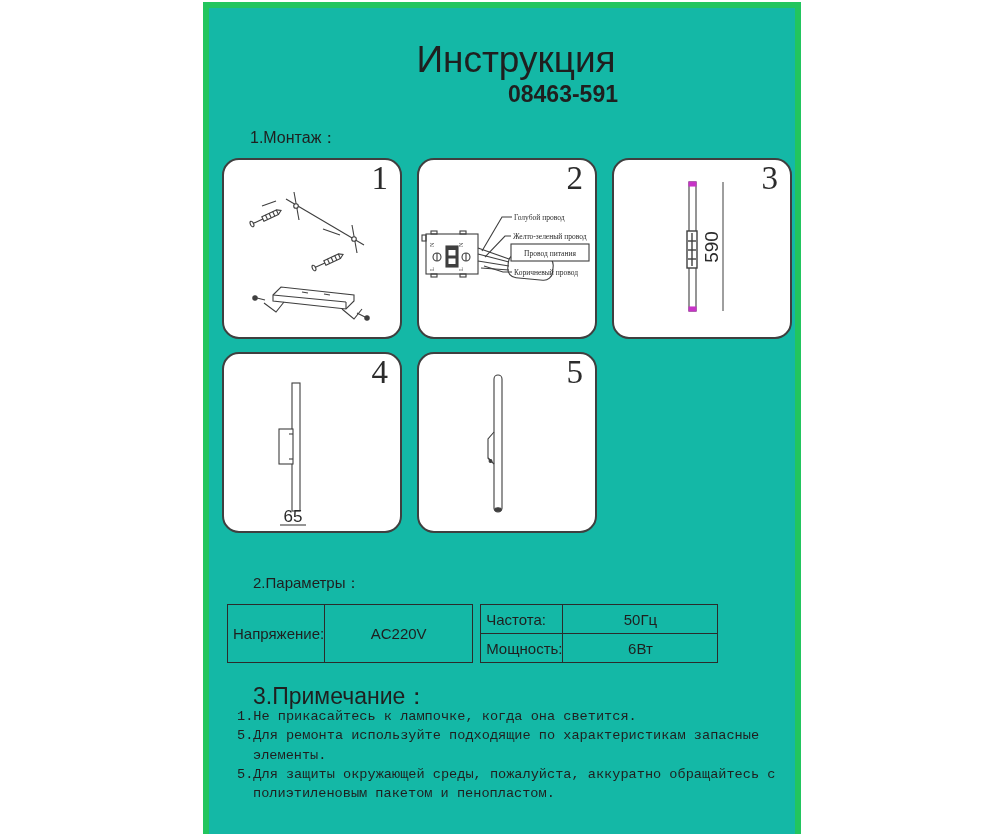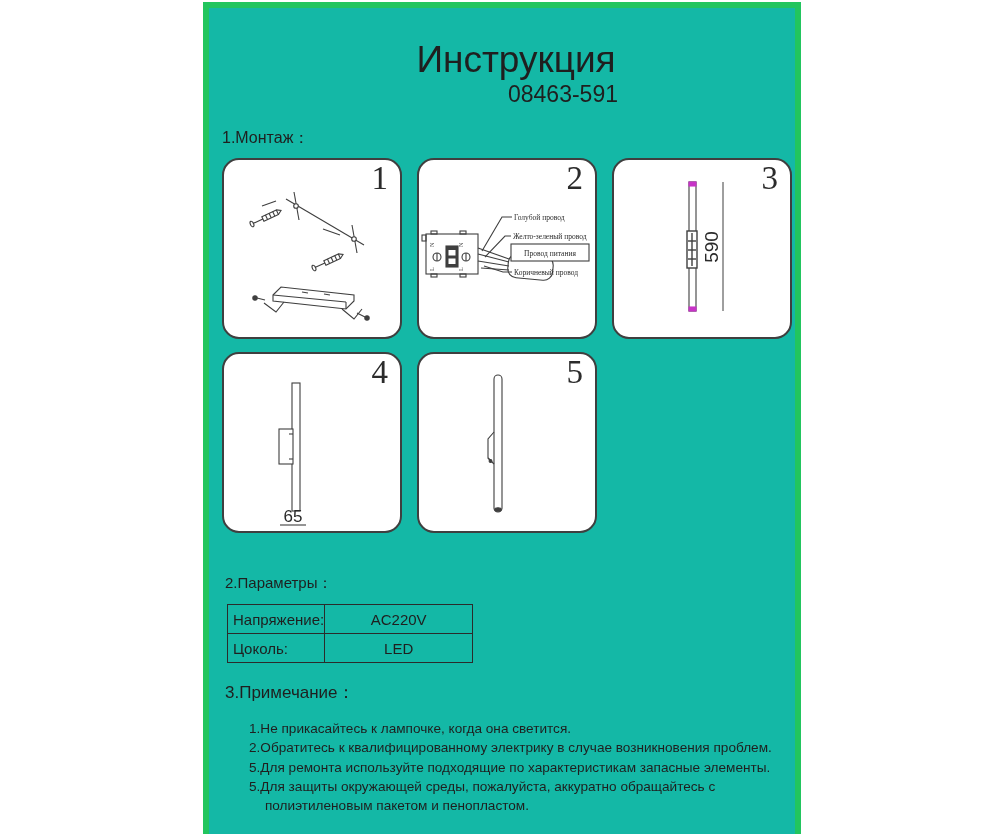--- a/index.html
+++ b/index.html
@@ -3,48 +3,48 @@
 <meta charset="utf-8">
 <style>
   html,body{margin:0;padding:0;background:#fff;}
   .canvas{position:relative;width:1000px;height:834px;background:#fff;overflow:hidden;
           font-family:"Liberation Sans",sans-serif;color:#1f1f1f;}
   .page{position:absolute;left:203px;top:2px;width:586px;height:826px;
         border:6px solid #22c55e;background:#14b8a6;}
 
   .title{position:absolute;left:307px;top:31px;transform:translateX(-50%);
          font-size:37px;line-height:1.15;white-space:nowrap;}
-  .model{position:absolute;right:177px;top:74px;font-size:23px;line-height:1.1;}
-
-  .sec-h{position:absolute;font-size:16.5px;white-space:nowrap;}
+  .model{position:absolute;right:177px;top:74px;font-size:23px;line-height:1.1;font-weight:bold;}
+
+  .sec-h{position:absolute;font-size:16.5px;white-space:nowrap;margin-left:28px;}
   .h1{left:13px;top:120px;font-size:16px;}
   .h2{left:16px;top:566px;font-size:15px;}
-  .h3{left:16px;top:673px;font-size:17px;text-align:right;}
+  .h3{left:16px;top:673px;font-size:23px;text-align:right;}
 
   .box{position:absolute;width:176px;height:177px;border:2px solid #3f3f3f;border-radius:17px;background:#fff;}
   .b1{left:13px;top:150px;}  .b2{left:208px;top:150px;}  .b3{left:403px;top:150px;}
   .b4{left:13px;top:344px;}  .b5{left:208px;top:344px;}
   .box-num{position:absolute;top:0px;right:12px;font-family:"Liberation Serif",serif;
            font-size:33px;line-height:1.1;color:#2b2b2b;}
   .box svg{position:absolute;left:0;top:0;}
   .lineart{stroke:#3f3f3f;fill:none;stroke-width:1.1;}
   .wire-label{font-family:"Liberation Serif",serif;font-size:7.5px;fill:#2b2b2b;}
   .term-letter{font-family:"Liberation Serif",serif;font-size:6px;fill:#2b2b2b;}
   .dim-text{font-family:"Liberation Sans",sans-serif;fill:#2b2b2b;}
 
   .tables{position:absolute;left:18px;top:596px;display:flex;gap:7px;}
   table{border-collapse:collapse;}
   td{border:1.5px solid #2b2b2b;height:29px;font-size:15px;padding:0;box-sizing:border-box;}
   td.key{text-align:left;padding-left:5px;margin-top:28px;}
   td.val{text-align:center;}
   .tL td.key{width:90px;} .tL td.val{width:148px;}
   .tR td.key{width:81px;} .tR td.val{width:155px;}
 
-  .notes{position:absolute;left:28px;top:699px;width:552px;margin:12px;padding:0;list-style:none;
-         font-size:13.6px;line-height:19.3px;}
+  .notes{position:absolute;left:28px;top:699px;width:552px;margin:0;padding:0;list-style:none;
+         font-size:13.6px;line-height:19.3px;font-family:Liberation Mono, monospace;}
   .notes li{padding-left:16px;text-indent:-16px;}
 </style>
 </head>
 <body>
 
 <div class="canvas">
   <div class="page">
 
     <div class="title">Инструкция</div>
     <div class="model">08463-591</div>
@@ -186,35 +186,38 @@
 
     <div class="sec-h h2">2.Параметры：</div>
 
     <div class="tables">
       <table class="tL">
         <tbody>
             <tr>
           <td class="key">Напряжение:</td>
           <td class="val">AC220V</td>
         </tr>
-        <tr>
-          <td class="key">Цоколь:</td>
-          <td class="val">LED</td>
-        </tr>
       </tbody>
         </table>
       <table class="tR">
         <tbody>
+            <tr>
+          <td class="key">Частота:</td>
+          <td class="val">50Гц</td>
+        </tr>
+        <tr>
+          <td class="key">Мощность:</td>
+          <td class="val">6Вт</td>
+        </tr>
       </tbody>
         </table>
     </div>
 
     <div class="sec-h h3">3.Примечание：</div>
 
     <ul class="notes">
       <li>1.Не прикасайтесь к лампочке, когда она светится.</li>
-      <li>2.Обратитесь к квалифицированному электрику в случае возникновения проблем.</li>
       <li>5.Для ремонта используйте подходящие по характеристикам запасные элементы.</li>
       <li>5.Для защиты окружающей среды, пожалуйста, аккуратно обращайтесь с полиэтиленовым пакетом и пенопластом.</li>
     </ul>
 
   </div>
 </div>
 
 </body></html>

